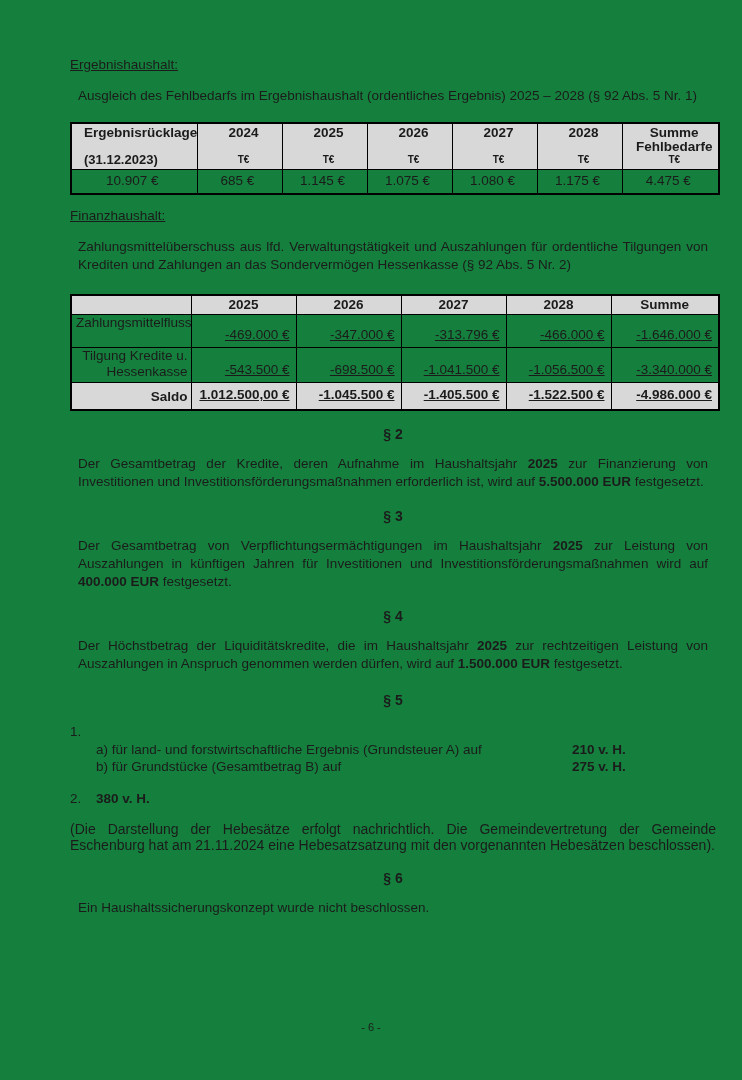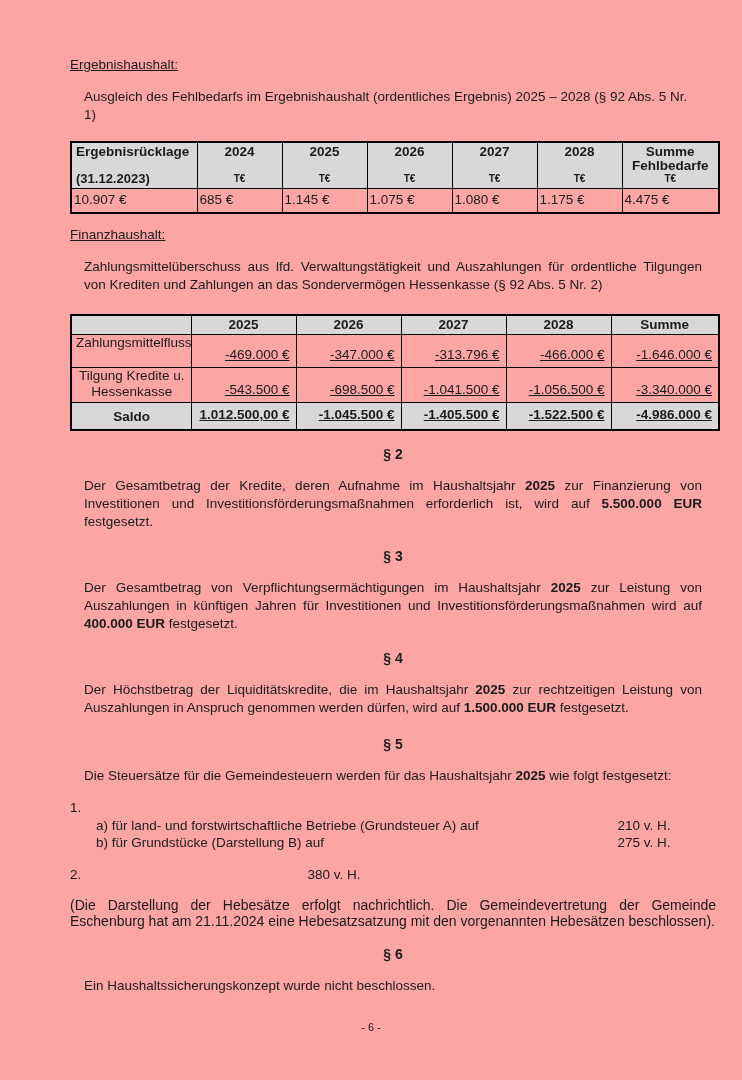--- a/index.html
+++ b/index.html
@@ -1,63 +1,63 @@
 <!DOCTYPE html>
 <html lang="de"><head>
 <meta charset="utf-8">
 <style>
   html,body { margin:0; padding:0; background:#ffffff; }
   .page {
     position: relative;
     width: 742px;
     height: 1080px;
-    background: #fca5a5;
+    background: #15803d;
     font-family: "Liberation Sans", sans-serif;
     font-size: 13.5px;
     line-height: 18px;
     color: #1b1b1b;
     overflow: hidden;
     box-sizing: border-box;
     padding: 56px 26px 0 70px;
   }
   .u-heading {
     text-decoration: underline;
     margin: 0 0 13px 0;
     font-weight: normal;
     font-size: 13.5px;
   }
-  .para { margin: 14px; }
+  .para { margin: 8px; }
   .just { text-align: justify; }
   .mb   { margin-bottom: 14px; }
 
   
   table { border-collapse: collapse; table-layout: fixed; width: 648px; }
   .t1 { margin: 17px 0 12px 0; }
   .t2 { margin: 20px 0 14px 0; }
   th, td { border: 1px solid #000; box-sizing: border-box; }
   table { border: 2px solid #000; }
   .grey { background: #d8d8d8; }
 
   .t1 th { height: 46px; padding: 0; vertical-align: top; font-weight: bold; }
   .t1 .hwrap {
     display: flex; flex-direction: column; justify-content: space-between;
-    height: 44px; padding: 2px 4px 3px 4px; box-sizing: border-box;
+    height: 44px; padding: 2px 4px 3px 12px; box-sizing: border-box;
   }
   .t1 .hwrap.center { align-items: center; text-align: center; }
   .t1 .hwrap.left   { align-items: flex-start; text-align: left; }
   .t1 .title { font-size: 13.5px; line-height: 14px; }
   .t1 .sub   { font-size: 10px;  line-height: 11px; }
   .t1 .sub-date { font-size: 13px; }
   .t1 td {
-    height: 18px; vertical-align: bottom; text-align: left;
+    height: 18px; vertical-align: bottom; text-align: center;
     padding: 2px 6px 3px 2px;
   }
 
   .t2 th.yr { height: 17px; font-weight: bold; text-align: center; padding: 0 2px; font-size: 13.5px; }
-  .t2 td.lbl  { vertical-align: top; text-align: center; padding: 0 3px 2px 4px; line-height: 16px; }
+  .t2 td.lbl  { vertical-align: top; text-align: right; padding: 0 3px 2px 4px; line-height: 16px; }
   .t2 td.val  { vertical-align: bottom; text-align: right; padding: 2px 6px 3px 2px; text-decoration: underline; }
   .t2 tr.r1 td { height: 33px; }
   .t2 tr.r2 td { height: 34px; }
   .t2 tr.saldo td { height: 28px; font-weight: bold; vertical-align: middle; border-top: 1.5px solid #000; }
   .t2 tr.saldo td.lbl { vertical-align: middle; padding-top: 4px; }
 
   
   .sec-head {
     text-align: center; font-weight: bold; font-size: 14px;
     margin: 14px 0 12px 0;
@@ -65,21 +65,21 @@
   .s3-head { margin-top: 16px; }
   .s5-head { margin-top: 18px; }
 
   
   .tax-block { margin-top: 14px; }
   .tax-row {
     display: grid;
     grid-template-columns: 26px 476px 1fr;
     line-height: 17.5px;
   }
-  .tax-row .val { font-weight: normal; text-align: center; }
+  .tax-row .val { font-weight: bold; }
   .tax-gap { height: 14px; }
 
   .footnote {
     margin-top: 15px;
     font-size: 14px;
     line-height: 15.5px;
     text-align: justify;
   }
 
   .page-footer {
@@ -217,35 +217,34 @@
   <div class="sec-head">§ 2</div>
   <p class="para just"><span>Der Gesamtbetrag der Kredite, deren Aufnahme im Haushaltsjahr </span><b>2025</b><span> zur Finanzierung von Investitionen und Investitionsförderungsmaßnahmen erforderlich ist, wird auf </span><b>5.500.000 EUR</b><span> festgesetzt.</span></p>
 
   <div class="sec-head s3-head">§ 3</div>
   <p class="para just"><span>Der Gesamtbetrag von Verpflichtungsermächtigungen im Haushaltsjahr </span><b>2025</b><span> zur Leistung von Auszahlungen in künftigen Jahren für Investitionen und Investitionsförderungsmaßnahmen wird auf </span><b>400.000 EUR</b><span> festgesetzt.</span></p>
 
   <div class="sec-head s3-head">§ 4</div>
   <p class="para just"><span>Der Höchstbetrag der Liquiditätskredite, die im Haushaltsjahr </span><b>2025</b><span> zur rechtzeitigen Leistung von Auszahlungen in Anspruch genommen werden dürfen, wird auf </span><b>1.500.000 EUR</b><span> festgesetzt.</span></p>
 
   <div class="sec-head s5-head">§ 5</div>
-  <p class="para"><span>Die Steuersätze für die Gemeindesteuern werden für das Haushaltsjahr </span><b>2025</b><span> wie folgt festgesetzt:</span></p>
 
   <div class="tax-block">
     <div class="tax-row">
       <span>1.</span>
       <span class="val"></span>
     </div>
     <div class="tax-row">
       <span></span>
-      <span>a) für land- und forstwirtschaftliche Betriebe (Grundsteuer A) auf</span>
+      <span>a) für land- und forstwirtschaftliche Ergebnis (Grundsteuer A) auf</span>
       <span class="val">210 v. H.</span>
     </div>
     <div class="tax-row">
       <span></span>
-      <span>b) für Grundstücke (Darstellung B) auf</span>
+      <span>b) für Grundstücke (Gesamtbetrag B) auf</span>
       <span class="val">275 v. H.</span>
     </div>
     <div class="tax-gap"></div>
     <div class="tax-row">
       <span>2.</span>
       <span class="val">380 v. H.</span>
     </div>
   </div>
 
   <p class="footnote">(Die Darstellung der Hebesätze erfolgt nachrichtlich. Die Gemeindevertretung der Gemeinde Eschenburg hat am 21.11.2024 eine Hebesatzsatzung mit den vorgenannten Hebesätzen beschlossen).</p>

